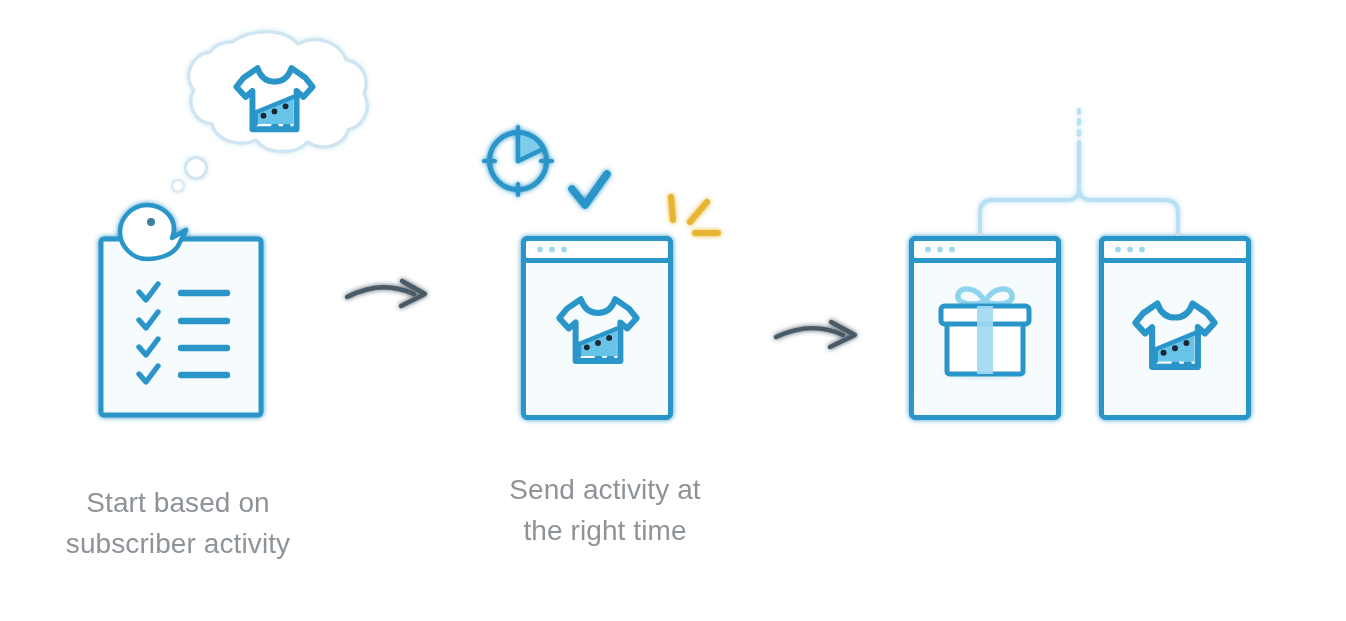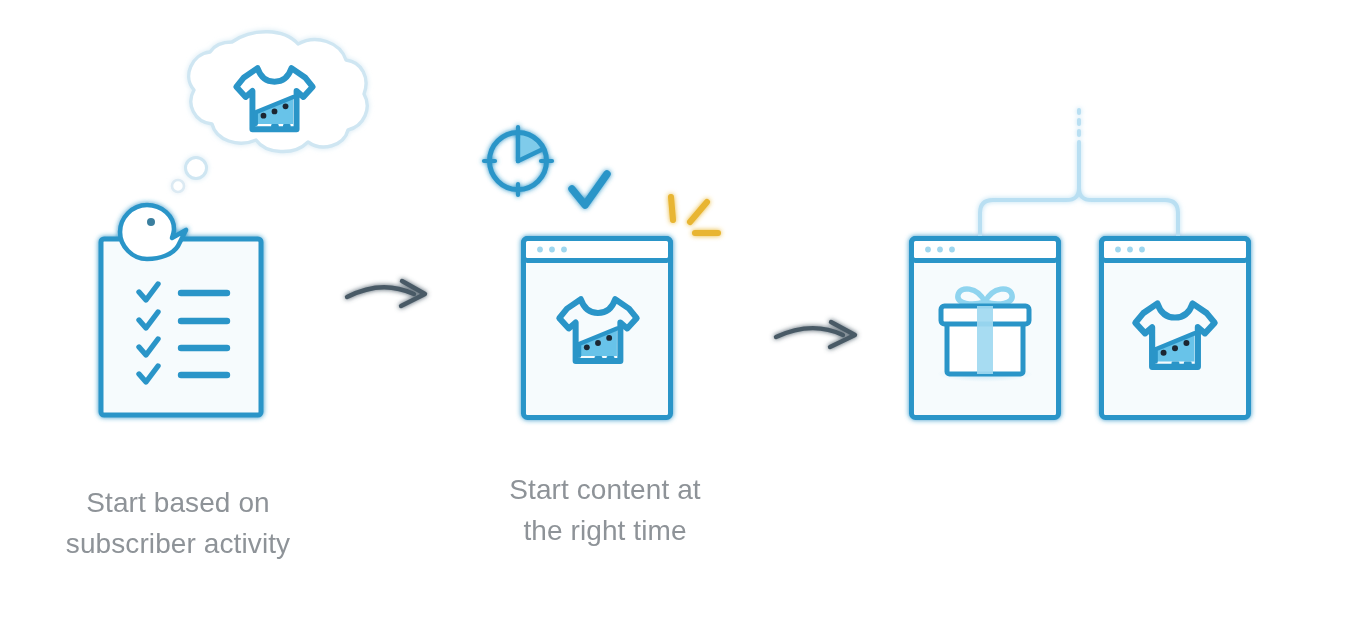--- a/index.html
+++ b/index.html
@@ -225,17 +225,17 @@
       </g>
 
       <use href="#browserwin" x="1098" y="235" width="154" height="186"></use>
       <use href="#tshirt" x="1131" y="298" width="88" height="76"></use>
     </g>
   </svg>
 
   <div class="stage">
     <div class="caption" id="caption-1">Start based on
 subscriber activity</div>
-    <div class="caption" id="caption-2">Start content at
+    <div class="caption" id="caption-2">Send activity at
 the right time</div>
   </div>
 
 </div>
 
 </body></html>

